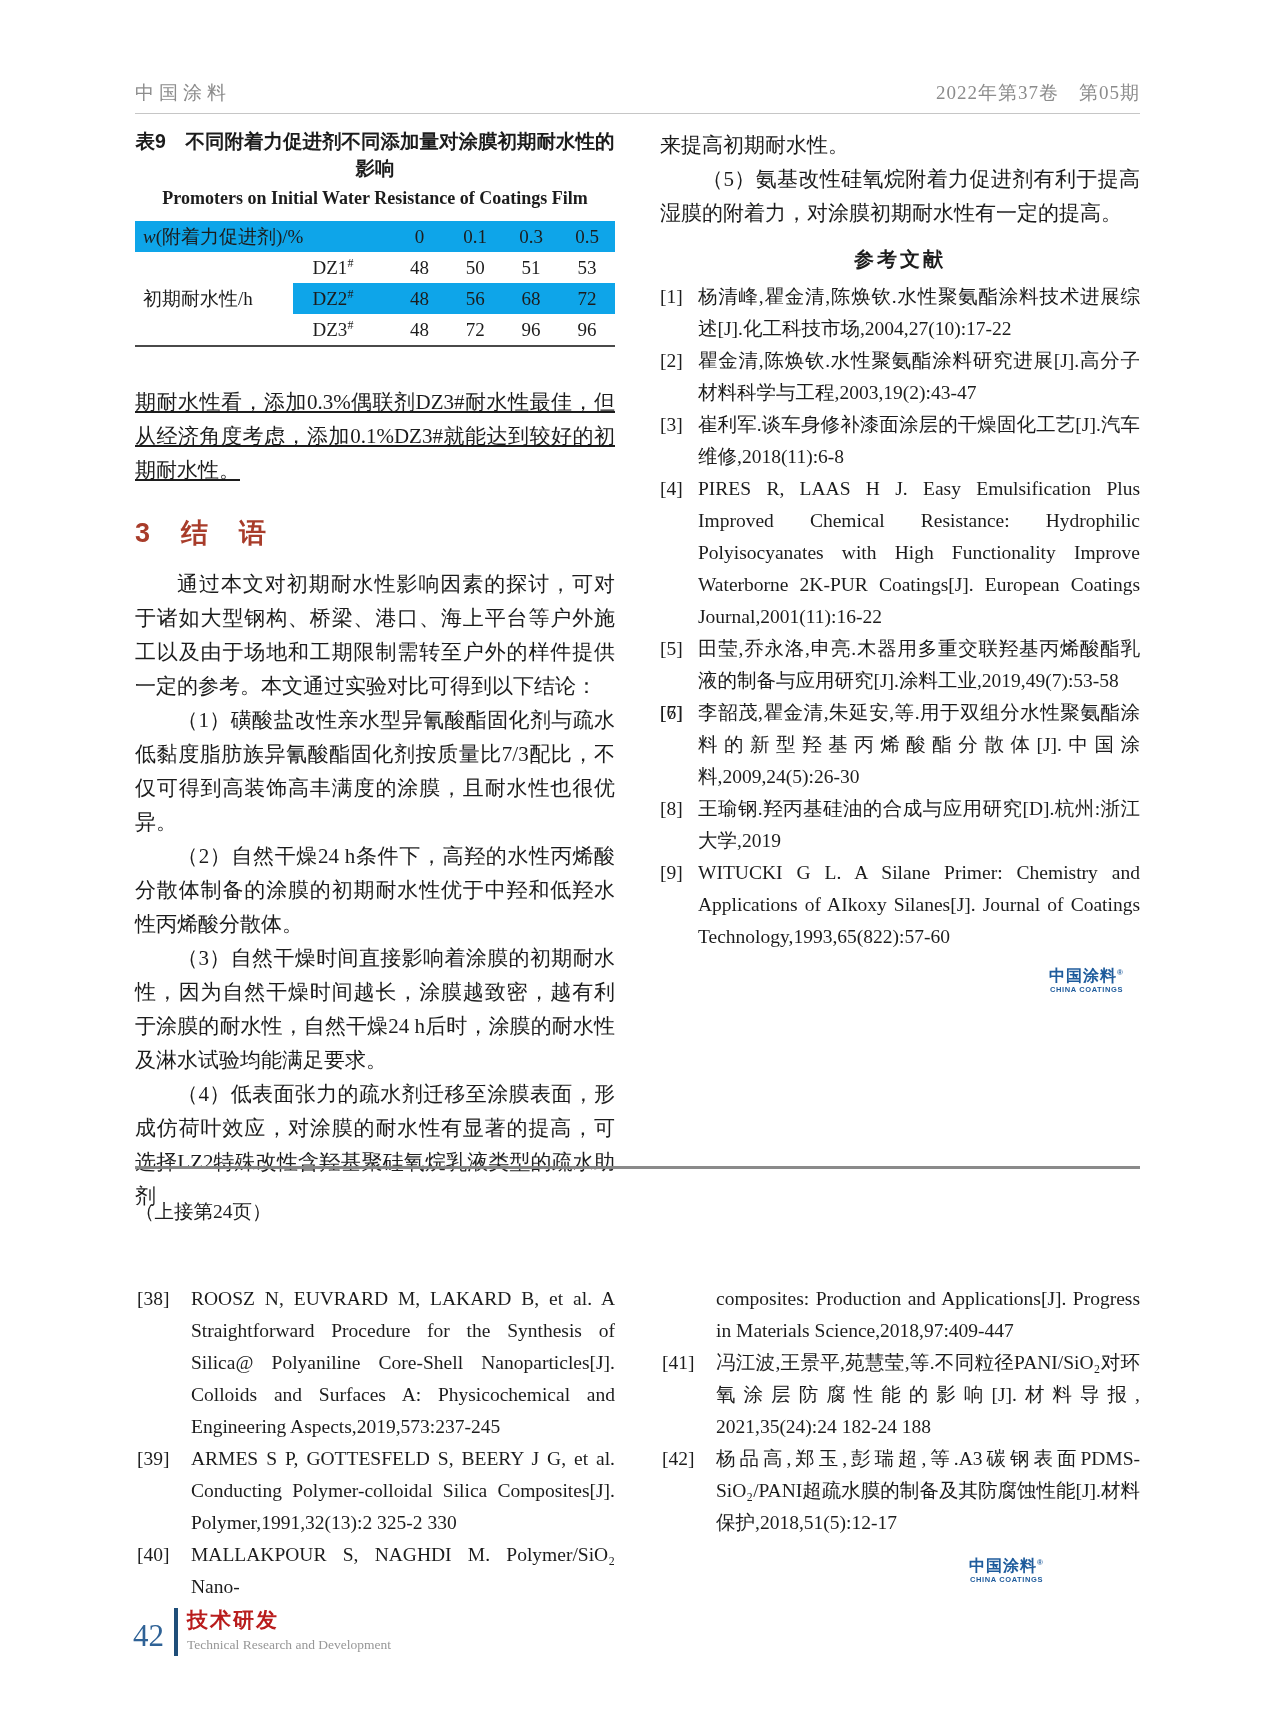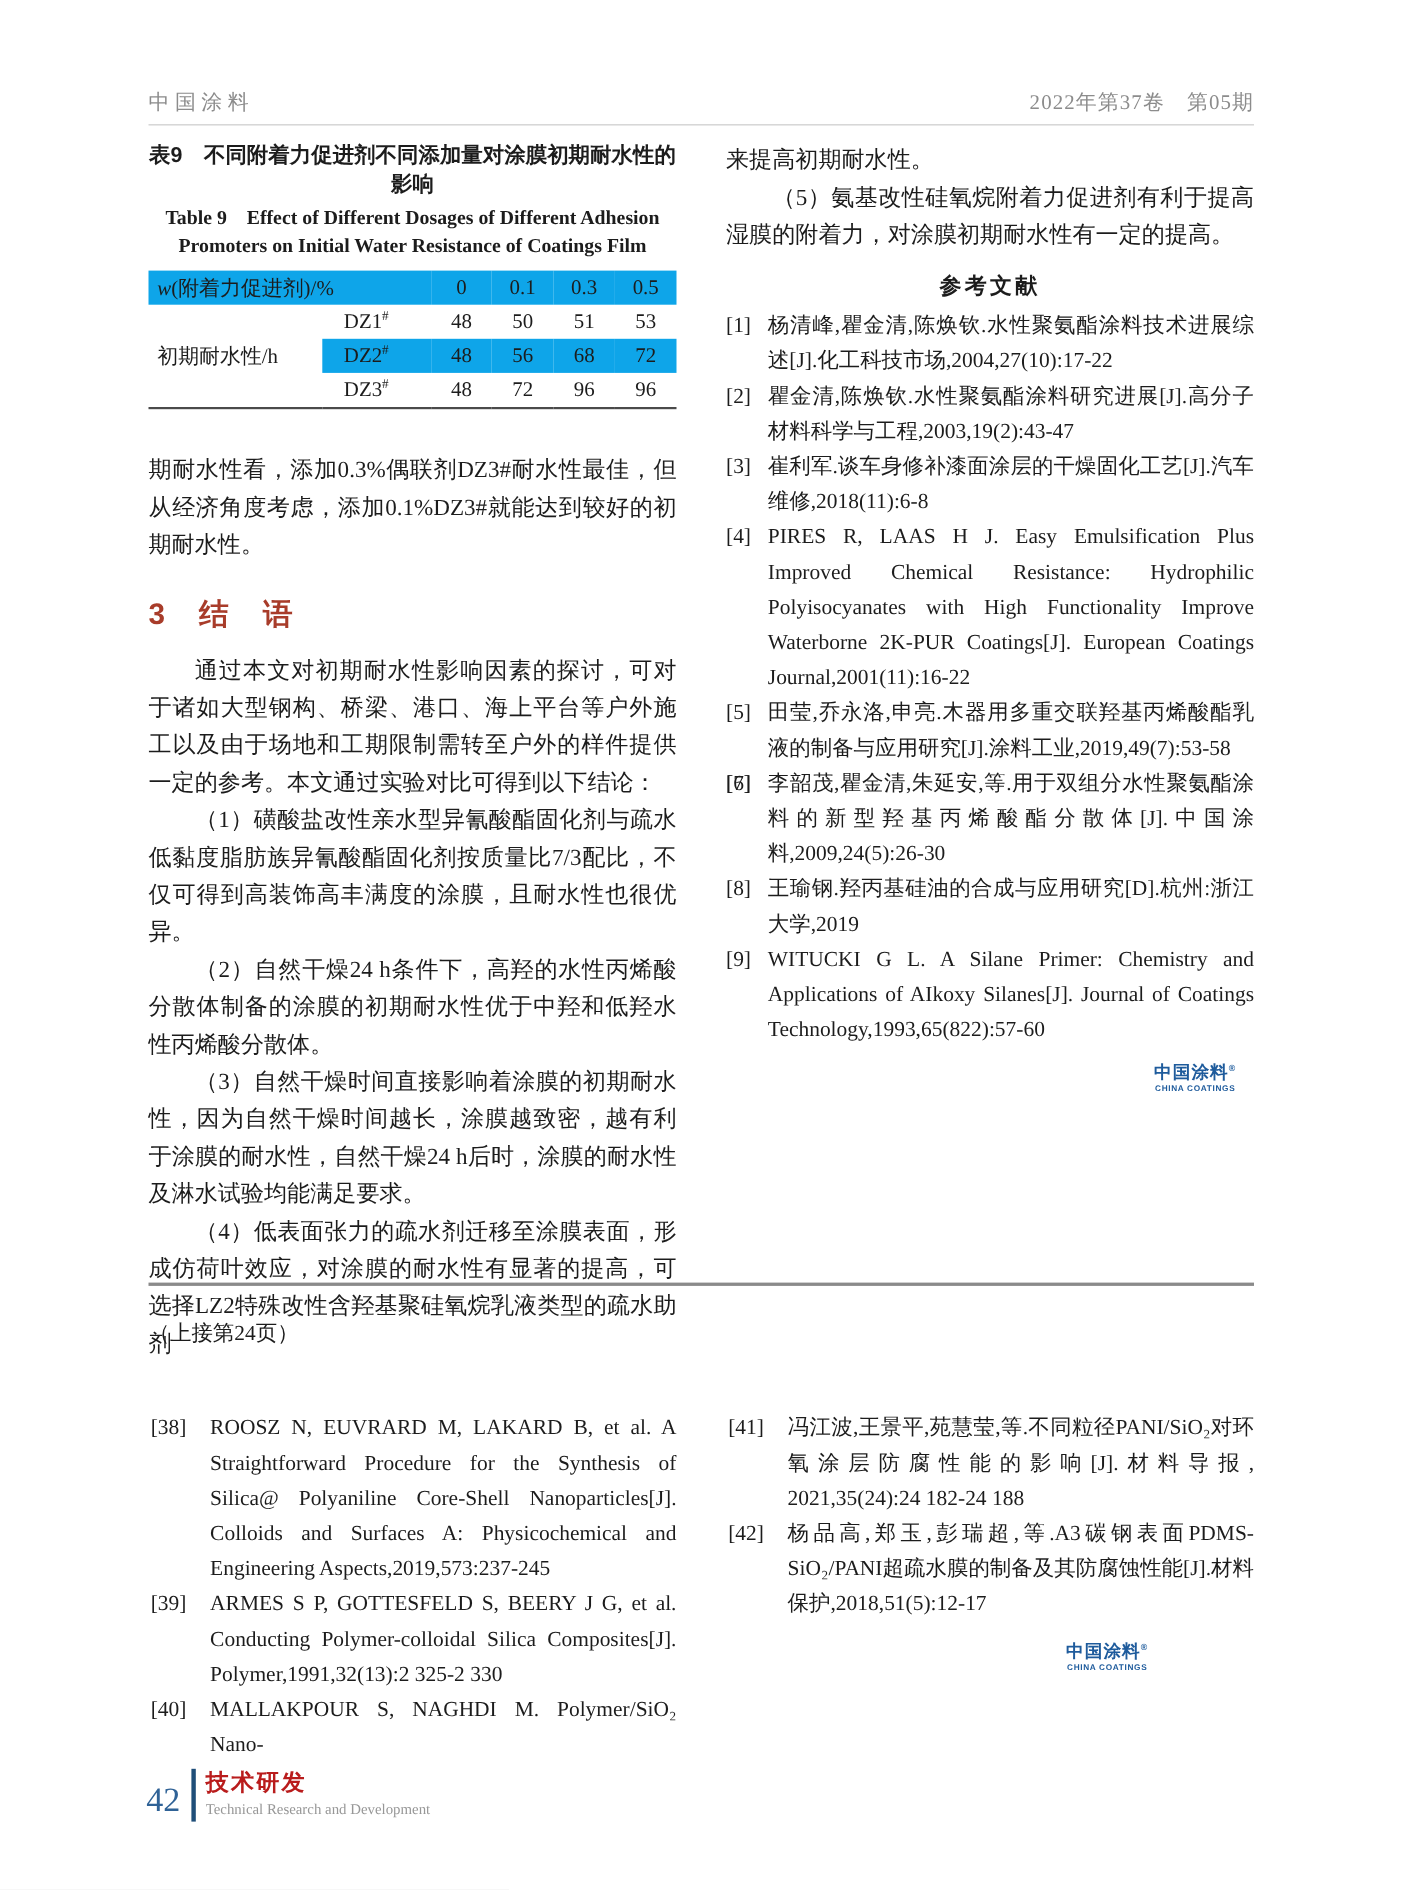--- a/index.html
+++ b/index.html
@@ -39,21 +39,21 @@
   .pink { background:#0ea5e9; }
   .t9 .label-cell { padding-left:8px; }
   .t9 .group-cell { width:168px; padding-left:8px; }
   .t9 .name-cell { width:84px; padding-left:20px; }
   .t9 .val { width:57px; text-align:center; }
   .hash { font-size:12px; }
 
   
   .para { font-size:21px; line-height:34px; text-align:justify; margin:0; }
   .indent { text-indent:2em; }
-  .p-after-table { margin-top:38px; }
+  .p-after-table { margin-top:38px;text-decoration:underline; }
 
   .sec-heading {
     color:#a83c2a; font-weight:bold; font-size:27px;
     margin:28px 0 16px 0; letter-spacing:2px;
   }
 
   
   .ref-heading { text-align:center; font-weight:bold; font-size:20px;
                  letter-spacing:3px; margin:16px 0 8px 0; }
   ul.ref-list { list-style:none; margin:0; padding:0; font-size:19.5px; line-height:32px; }
@@ -95,21 +95,20 @@
   </div>
 
   <div class="content-top">
 
     <div class="col">
       <div class="caption-cn sans">
         <div>表9　不同附着力促进剂不同添加量对涂膜初期耐水性的</div>
         <div>影响</div>
       </div>
       <div class="caption-en">
-        <div>Table 9　Effect of Different Dosages of Different Adhesion</div>
         <div>Promoters on Initial Water Resistance of Coatings Film</div>
       </div>
 
       <table class="t9">
         <tbody>
             <tr>
           <td colspan="2" class="pink label-cell"><i>w</i><span>(附着力促进剂)/%</span></td>
           <td class="pink val">0</td>
           <td class="pink val">0.1</td>
           <td class="pink val">0.3</td>
@@ -183,20 +182,21 @@
     <div class="bottom-cols">
       <div class="col">
         <ul class="ref-list bref-list">
           <li><span class="ref-num">[38]</span><span>ROOSZ N, EUVRARD M, LAKARD B, et al. A Straightforward Procedure for the Synthesis of Silica@ Polyaniline Core-Shell Nanoparticles[J]. Colloids and Surfaces A: Physicochemical and Engineering Aspects,2019,573:237-245</span></li>
           <li><span class="ref-num">[39]</span><span>ARMES S P, GOTTESFELD S, BEERY J G, et al. Conducting Polymer-colloidal Silica Composites[J]. Polymer,1991,32(13):2 325-2 330</span></li>
           <li><span class="ref-num">[40]</span><span>MALLAKPOUR S, NAGHDI M. Polymer/SiO₂ Nano-</span></li>
         </ul>
       </div>
       <div class="col">
         <ul class="ref-list bref-list">
+          <li><span class="ref-num"></span><span>composites: Production and Applications[J]. Progress in Materials Science,2018,97:409-447</span></li>
           <li><span class="ref-num">[41]</span><span>冯江波,王景平,苑慧莹,等.不同粒径PANI/SiO₂对环氧涂层防腐性能的影响[J].材料导报, 2021,35(24):24 182-24 188</span></li>
           <li><span class="ref-num">[42]</span><span>杨品高,郑玉,彭瑞超,等.A3碳钢表面PDMS-SiO₂/PANI超疏水膜的制备及其防腐蚀性能[J].材料保护,2018,51(5):12-17</span></li>
         </ul>
         <div class="logo logo-2">
           <div class="logo-cn"><span>中国涂料</span><span class="logo-mark">®</span></div>
           <div class="logo-en">CHINA COATINGS</div>
         </div>
       </div>
     </div>
   </div>

